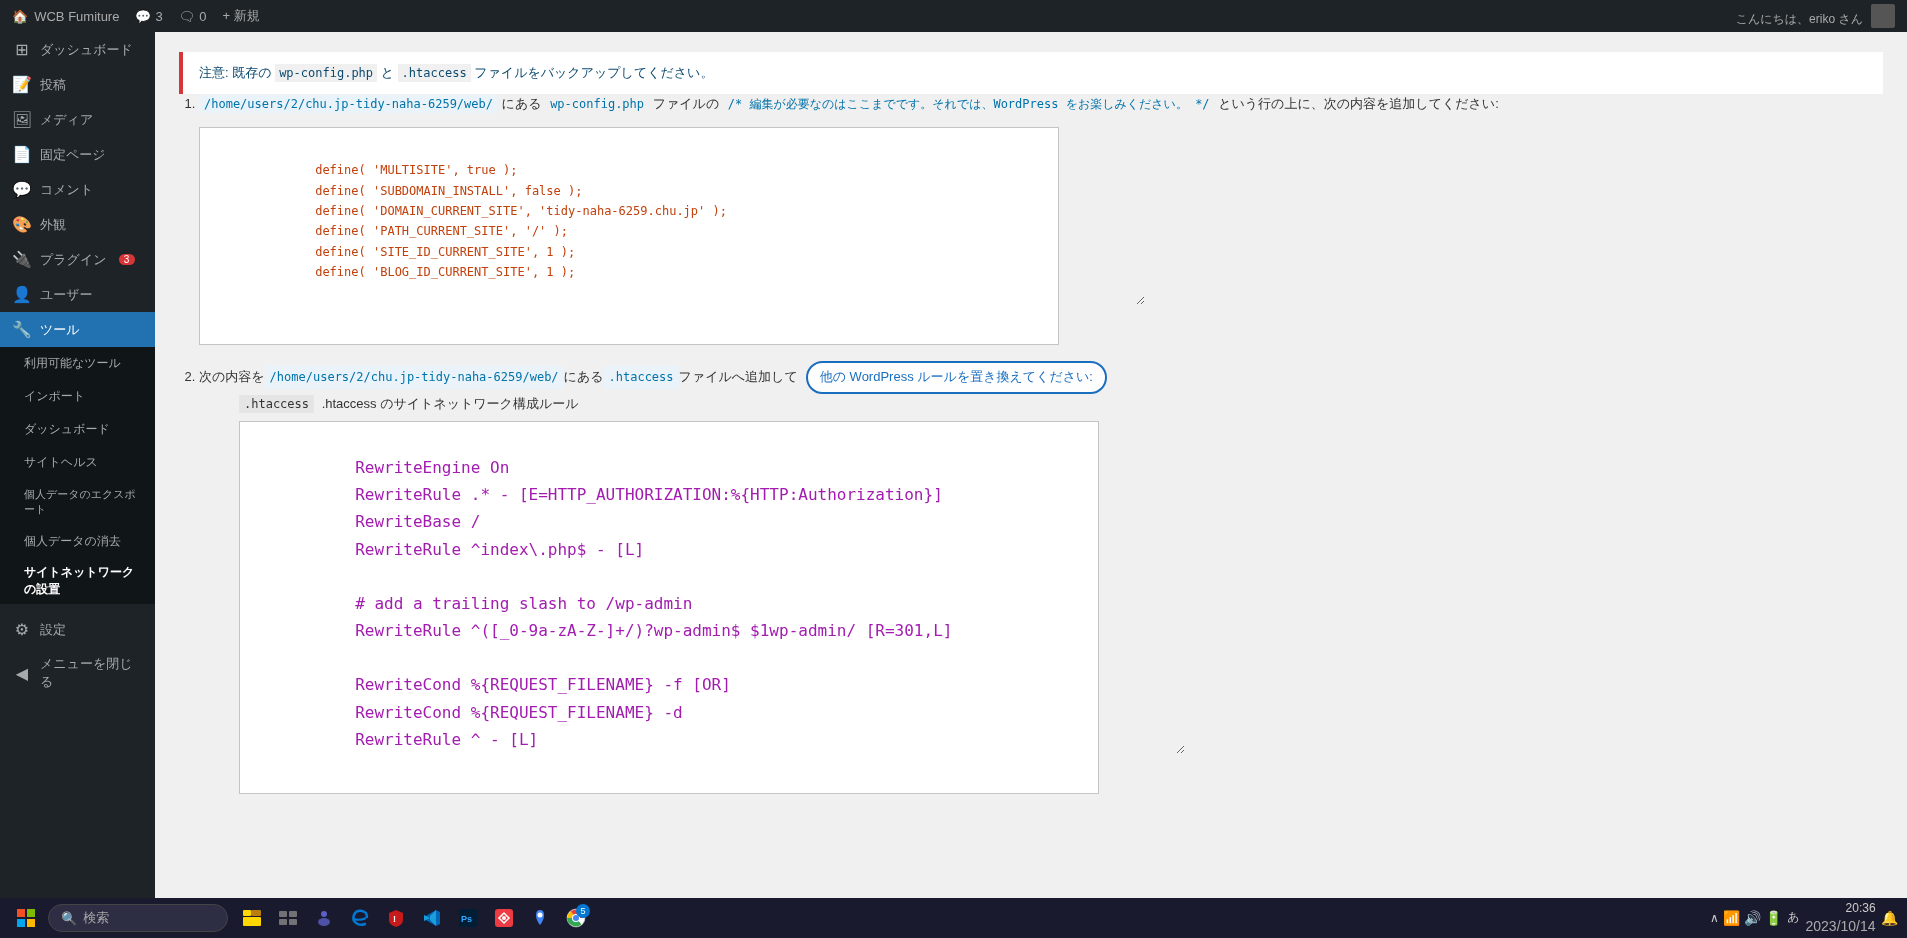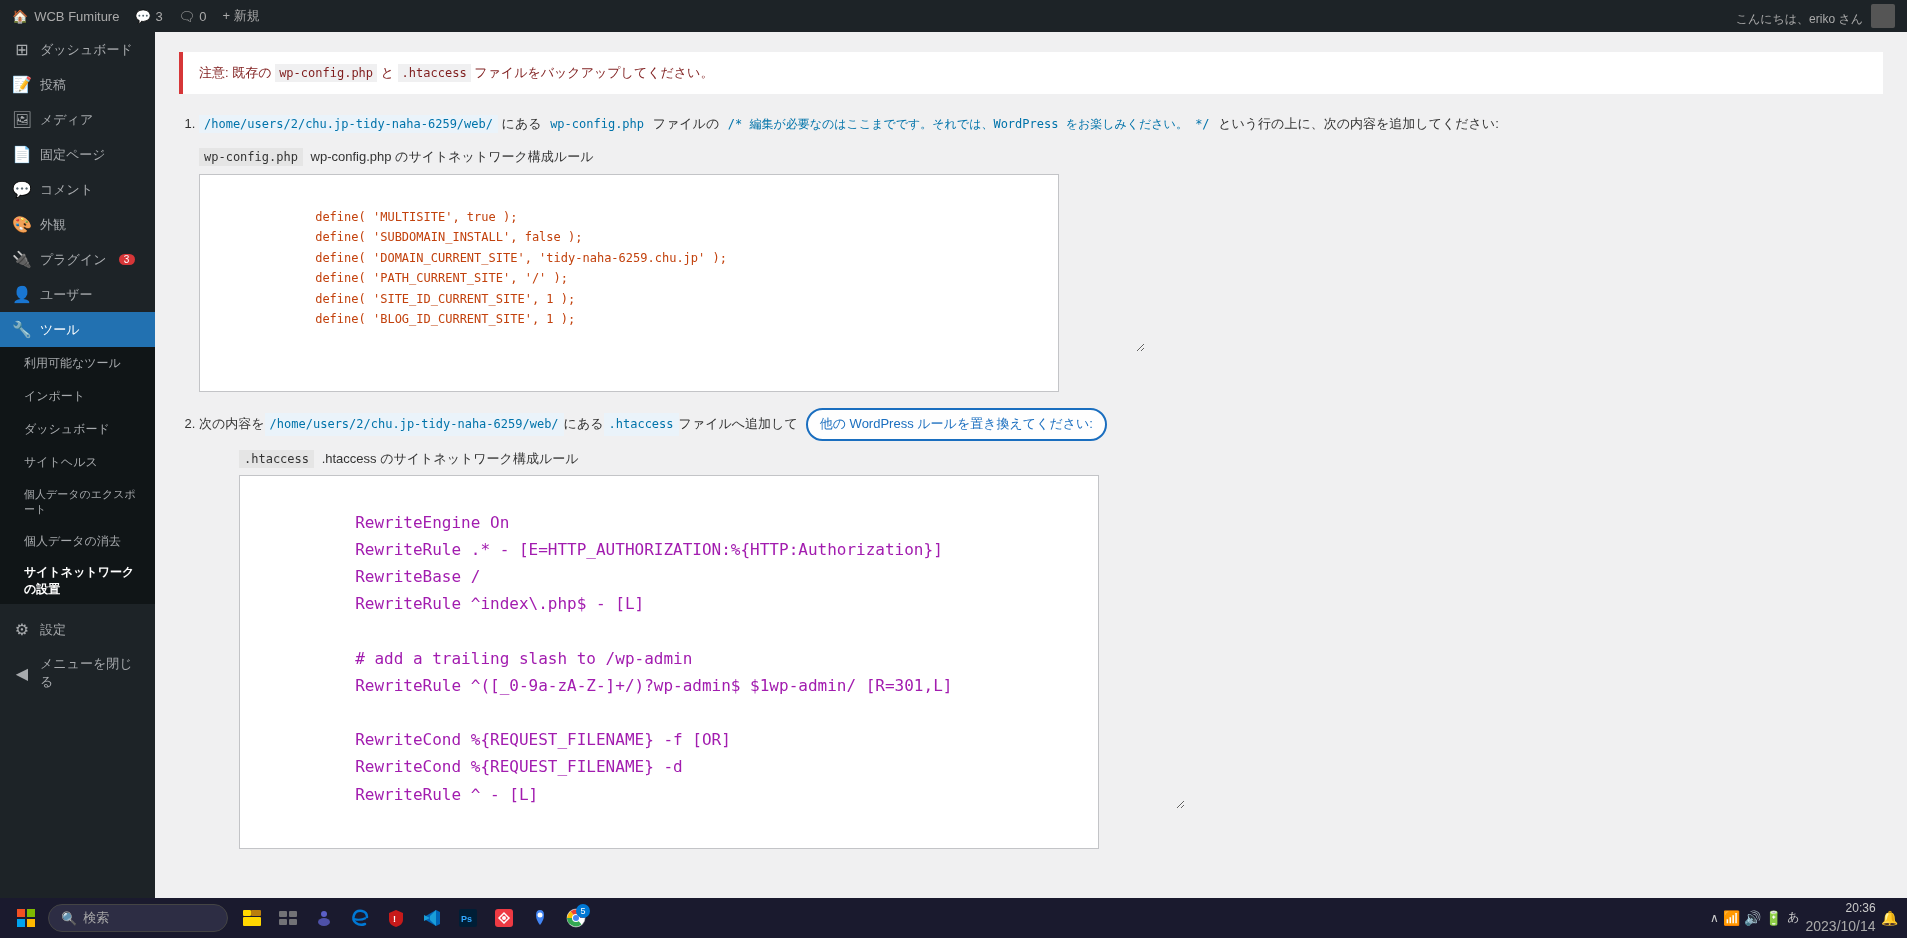--- a/index.html
+++ b/index.html
@@ -65,23 +65,22 @@
       overflow-y: auto;
       background: #f0f0f1;
       padding: 20px 24px;
     }
 
     
     .notice-box {
       background: #fff;
       border-left: 4px solid #d63638;
       padding: 12px 16px;
-      margin-bottom: 20px;
       font-size: 13px;
-      color: #7f1d1d;
+      color: #0c4a6e;
     }
     .notice-box code {
       background: #f0f0f1;
       padding: 2px 4px;
       font-family: monospace;
       font-size: 12px;
     }
 
     
     .instructions { font-size: 13px; color: #333; }
@@ -320,24 +319,20 @@
 
         <li>
           <span>
             <code class="path">/home/users/2/chu.jp-tidy-naha-6259/web/</code>
             にある <code>wp-config.php</code> ファイルの
             <code>/* 編集が必要なのはここまでです。それでは、WordPress をお楽しみください。 */</code>
             という行の上に、次の内容を追加してください:
           </span>
 
           <div class="code-section">
-            <div class="code-section-title">
-              <code>wp-config.php</code>
-              <span style="margin-left:4px;">wp-config.php のサイトネットワーク構成ルール</span>
-            </div>
             <div class="code-block">
               <textarea style="width: 100%; height: 145px; border: none; outline: none; resize: vertical; font-family: monospace; font-size: 12px; color: #c2410c; line-height: 1.7; background: transparent;">define( 'MULTISITE', true );
 define( 'SUBDOMAIN_INSTALL', false );
 define( 'DOMAIN_CURRENT_SITE', 'tidy-naha-6259.chu.jp' );
 define( 'PATH_CURRENT_SITE', '/' );
 define( 'SITE_ID_CURRENT_SITE', 1 );
 define( 'BLOG_ID_CURRENT_SITE', 1 );</textarea>
             </div>
           </div>
         </li>
@@ -351,21 +346,21 @@
             <span>ファイルへ追加して</span>
             <span class="annotation-bubble">他の WordPress ルールを置き換えてください:</span>
           </div>
 
           <svg style="position:absolute;right:-100px;top:-30px;width:100px;height:120px;pointer-events:none;" viewBox="0 0 100 120">
             <path d="M 30 10 Q 50 5 60 20 Q 70 35 55 50 Q 70 65 60 80 Q 50 95 30 90" stroke="#1a6ebf" stroke-width="2.5" fill="none" stroke-linecap="round"></path>
             <text x="38" y="115" font-size="18" fill="#1a6ebf" font-family="serif">.</text>
             <text x="32" y="55" font-size="28" fill="#1a6ebf" font-family="serif" font-weight="300">?</text>
           </svg>
 
-          <div class="code-section" style="margin-top:8px;padding-left:40px;">
+          <div class="code-section" style="margin-top:0;padding-left:40px;">
             <div class="code-section-title">
               <code>.htaccess</code>
               <span style="margin-left:4px;">.htaccess のサイトネットワーク構成ルール</span>
             </div>
             <div class="code-block">
               <textarea style="width: 100%; height: 300px; border: none; outline: none; resize: vertical; font-family: monospace; font-size: 16px; color: #a21caf; line-height: 1.7; background: transparent;">RewriteEngine On
 RewriteRule .* - [E=HTTP_AUTHORIZATION:%{HTTP:Authorization}]
 RewriteBase /
 RewriteRule ^index\.php$ - [L]
 

